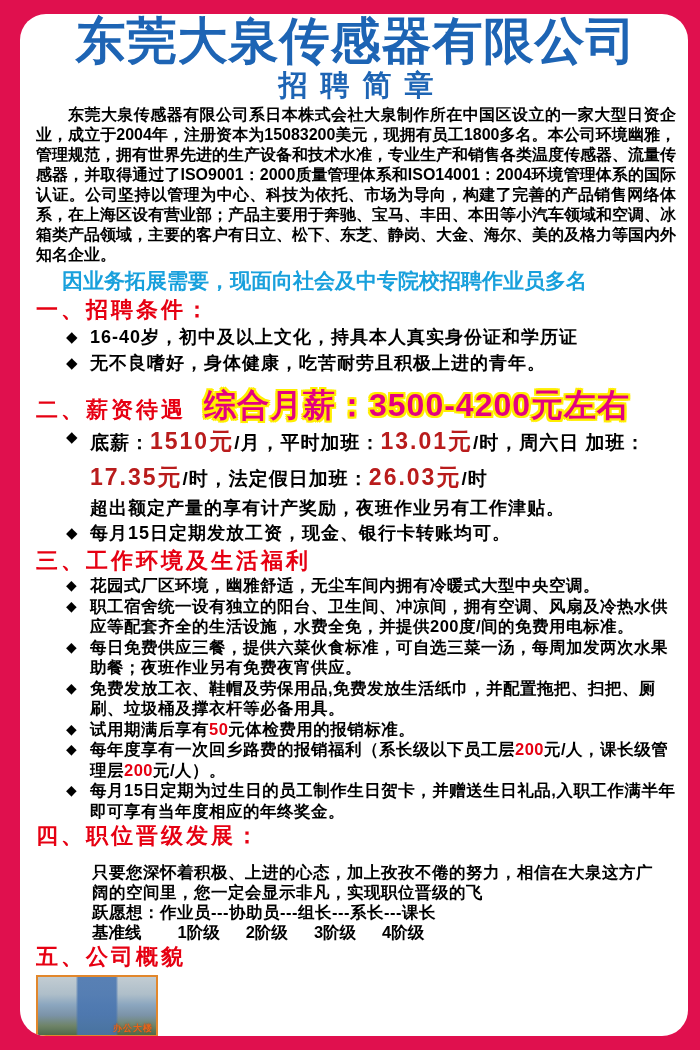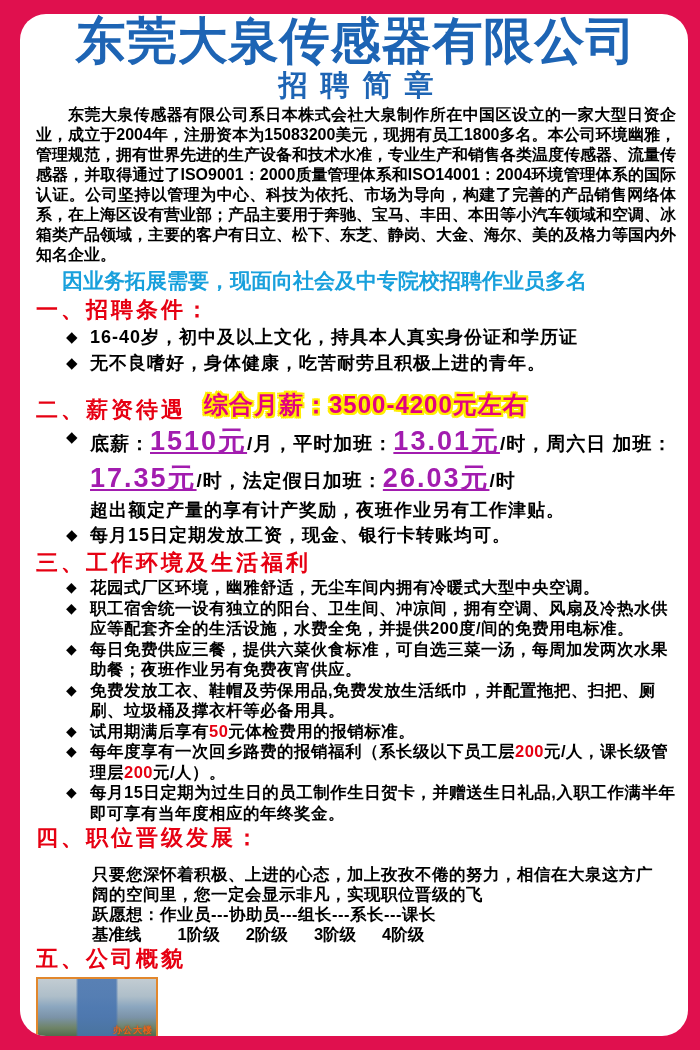--- a/index.html
+++ b/index.html
@@ -41,26 +41,26 @@
   }
   .bullets { margin-top:1px; }
   .bullet { display:flex; align-items:flex-start; padding-left:30px; }
   .bi { flex:none; width:24px; color:#000; font-size:15px; line-height:26px; }
   .bt { color:#000; font-size:18px; line-height:26px; letter-spacing:1px; }
   .s3 .bi { line-height:20.5px; font-size:14px; }
   .s3 .bt { font-size:16.5px; line-height:20.5px; letter-spacing:0.5px; }
   .row2head { display:flex; align-items:flex-end; margin-top:9px; height:38px; }
   .row2head .sec-h { flex:none; }
   .salary-banner {
-    color:#e4007f; font-size:24px; line-height:36px;
+    color:#e4007f; font-size:32px; line-height:36px;
     margin-left:18px; white-space:nowrap; letter-spacing:1px;
     text-shadow:-2px 0 #ffee00, 2px 0 #ffee00, 0 -2px #ffee00, 0 2px #ffee00,
                 -2px -2px #ffee00, 2px 2px #ffee00, 2px -2px #ffee00, -2px 2px #ffee00;
   }
-  .pay .big { color:#a21caf; font-size:27px; letter-spacing:2px;text-decoration:underline; }
+  .pay .big { color:#b91c1c; font-size:23px; letter-spacing:2px; }
   .pay-line { display:block; font-size:19px; line-height:34px; letter-spacing:1px; }
   .pay-sub { display:block; font-size:18px; line-height:24px; letter-spacing:1px; }
   .bt .red { color:#e60012; }
   .s4-body { padding-left:56px; padding-right:14px; margin-top:13px; }
   .s4-body .line { color:#000; font-size:16.5px; line-height:20px; letter-spacing:0.5px; }
   .ladder { display:flex; color:#000; font-size:16.5px; line-height:20px; }
   .ladder span:first-child { margin-right:36px; }
   .ladder span + span { margin-right:26px; }
   .gallery { margin-top:4px; }
   .g-row { display:flex; justify-content:space-between; margin-top:5px;flex-direction:column; }

